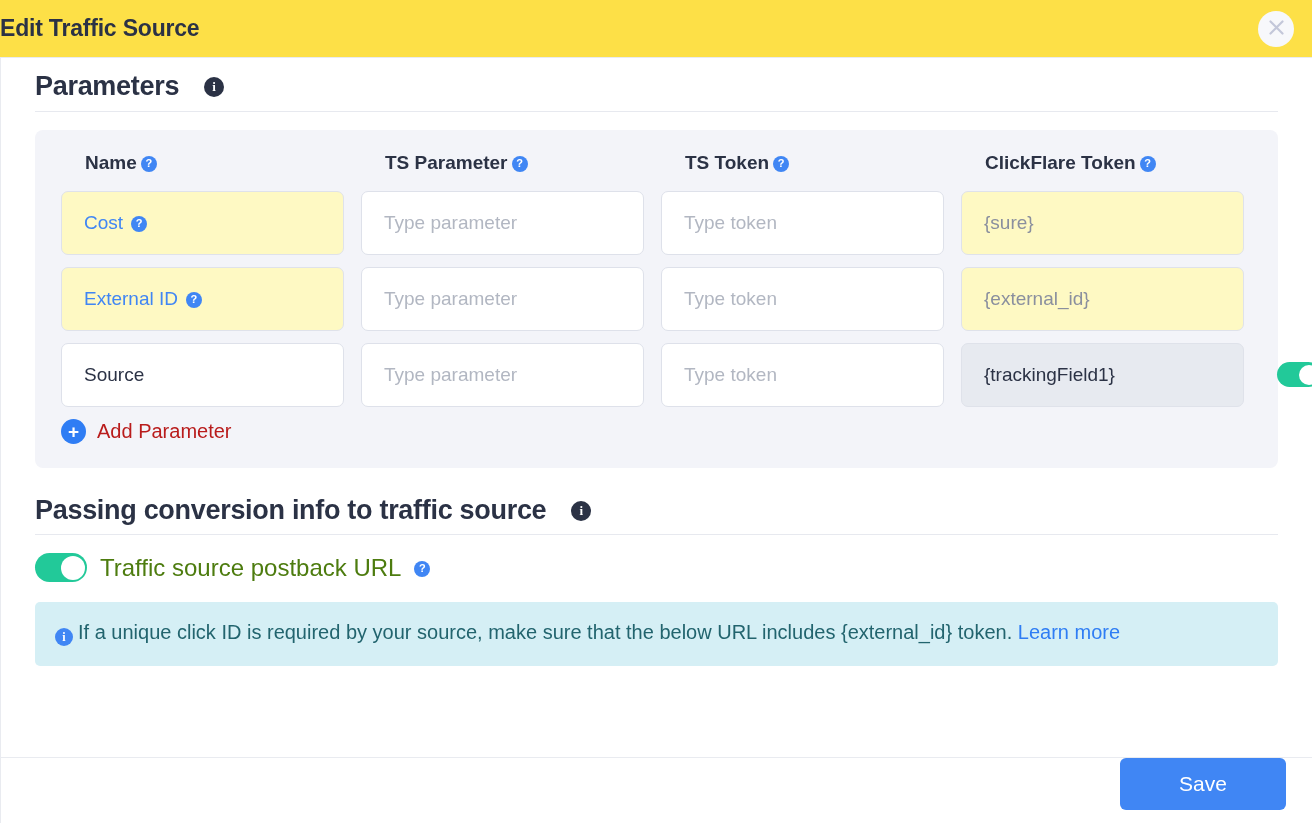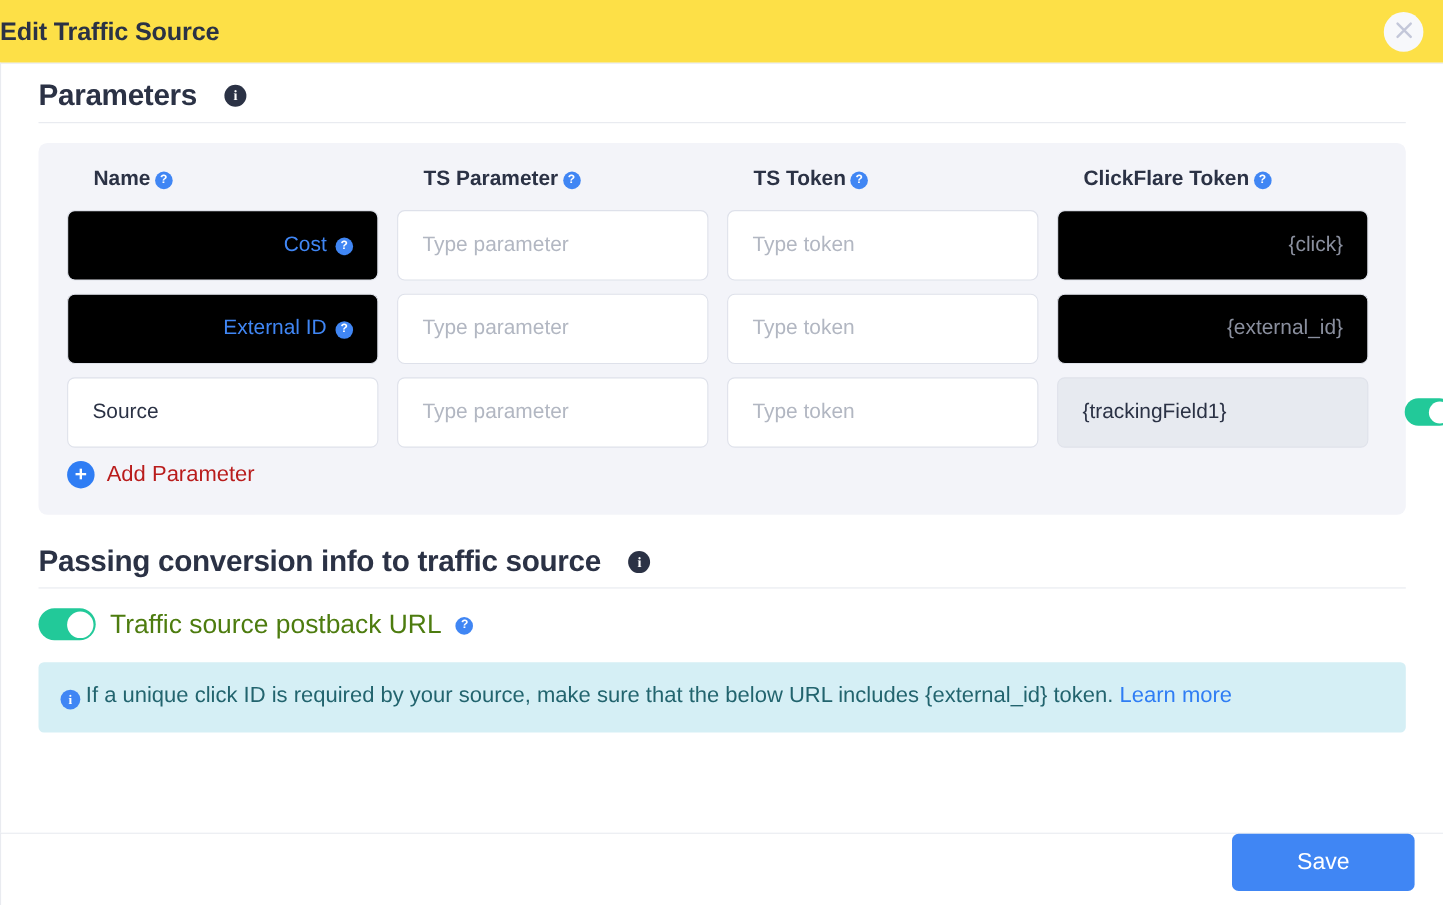--- a/index.html
+++ b/index.html
@@ -144,23 +144,22 @@
     border: 1px solid #dee1ea;
     background: #ffffff;
     display: flex;
     align-items: center;
     padding: 0 22px;
     font-size: 19px;
     color: #2b3245;
     gap: 8px;
   }
   .field.disabled {
-    background: #000000;
+    background: #fef9c3;
     border-color: #dfe2ea;
-    justify-content: flex-end;
   }
   .field.disabled-dark {
     background: #e7eaf0;
     border-color: #dfe2ea;
     color: #2b3245;
   }
   .field .label-blue {
     color: #4086f4;
     font-size: 19px;
   }
@@ -344,21 +343,21 @@
             <span class="label-blue">Cost</span>
             <span class="help-blue">?</span>
           </div>
           <div class="field">
             <span class="placeholder">Type parameter</span>
           </div>
           <div class="field">
             <span class="placeholder">Type token</span>
           </div>
           <div class="field disabled">
-            <span class="token-grey">{click}</span>
+            <span class="token-grey">{sure}</span>
           </div>
           <div class="row-actions"></div>
         </div>
 
         <div class="params-row params-body-row">
           <div class="field disabled">
             <span class="label-blue">External ID</span>
             <span class="help-blue">?</span>
           </div>
           <div class="field">

